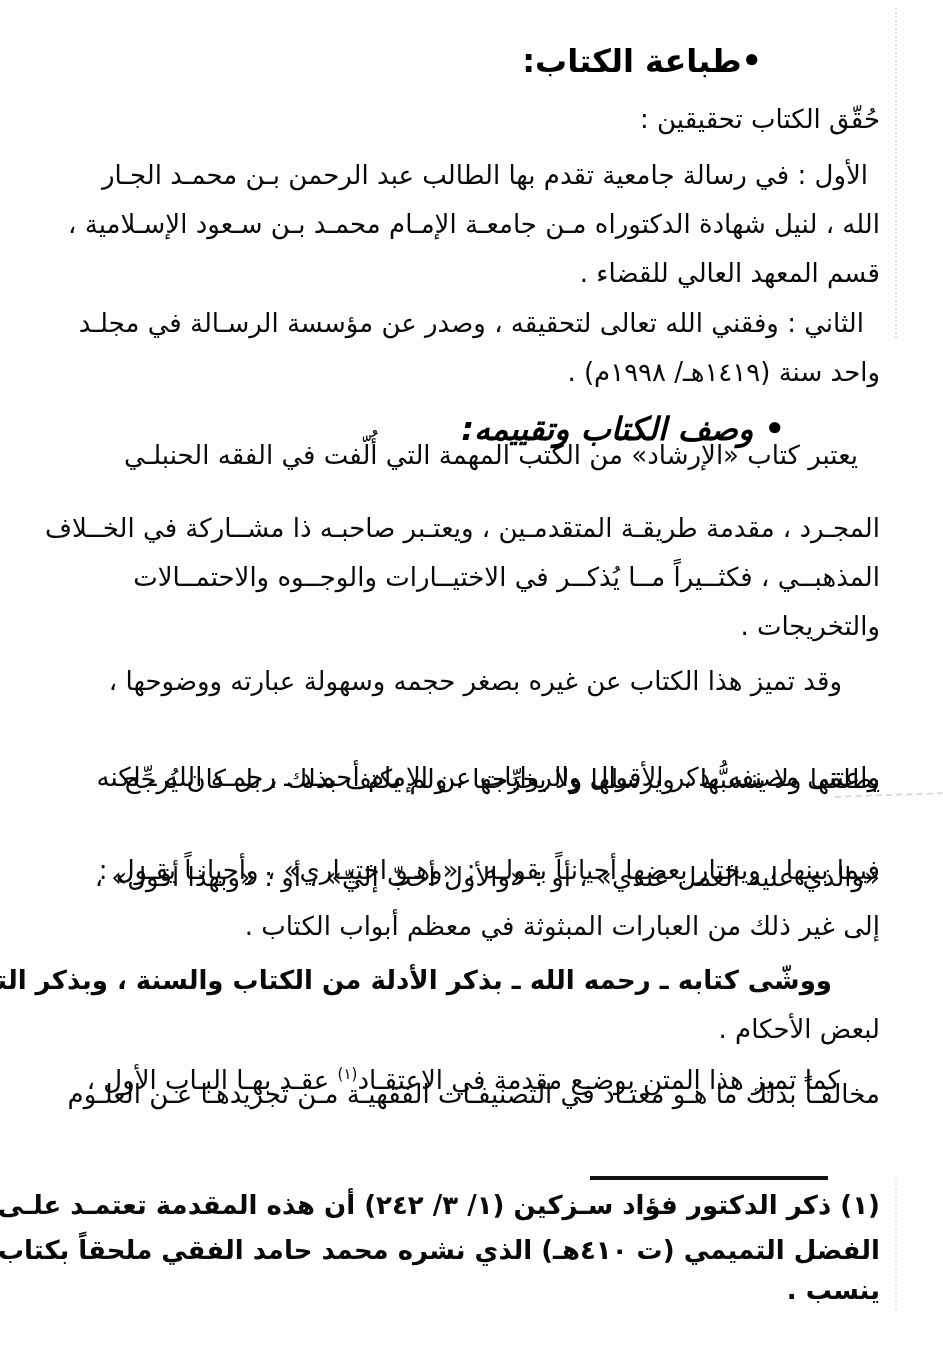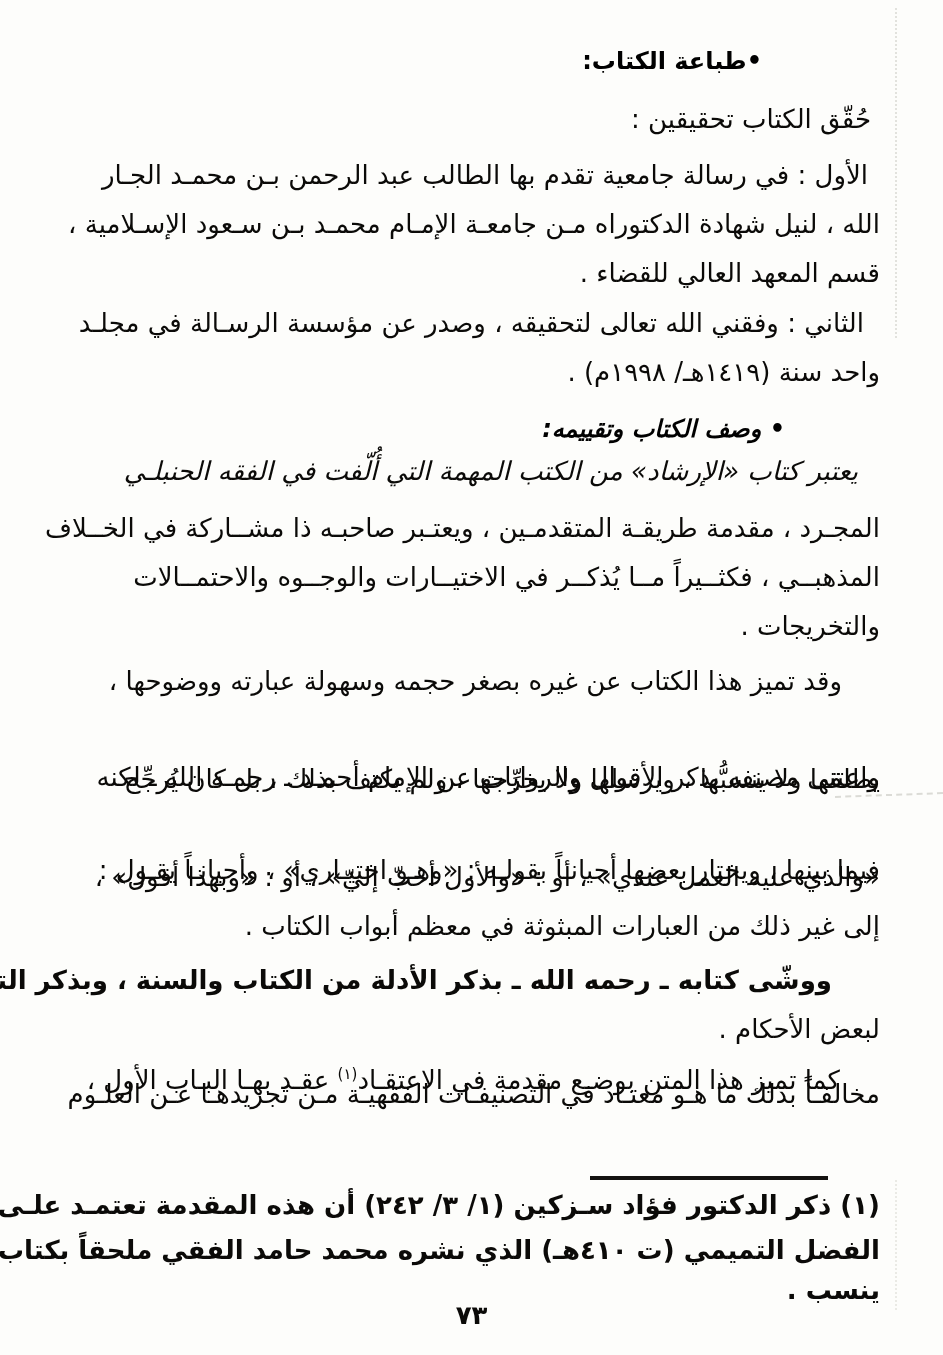--- a/index.html
+++ b/index.html
@@ -17,21 +17,21 @@
     right:63px;
     direction:rtl;
     text-align:right;
     white-space:nowrap;
     font-size:26px;
     line-height:46px;
     color:#0b0a08;
   }
   .line.heading{
     font-weight:bold;
-    font-size:24px;
+    font-size:32px;
     color:#000;
   }
   .line.footnote{
     font-size:26px;
     line-height:42px;
     font-weight:bold;
   }
   .line sup{
     font-size:15px;
     vertical-align:super;
@@ -79,42 +79,41 @@
 </head>
 <body>
 
 <div class="page">
   <div class="artifact-dotted-v"></div>
   <div class="artifact-dotted-v2"></div>
   <div class="artifact-squiggle"></div>
 
   <div id="lines-host">
       <div class="line heading" style="top: 38px; margin-right: 118px;">•طباعة الكتاب:</div>
-      <div class="line body" style="top: 96px; margin-right: 9px;">حُقّق الكتاب تحقيقين :</div>
+      <div class="line body" style="top: 96px; margin-right: 0;">حُقّق الكتاب تحقيقين :</div>
       <div class="line body" style="top: 152px; margin-right: 12px;">الأول : في رسالة جامعية تقدم بها الطالب عبد الرحمن بـن محمـد الجـار</div>
       <div class="line body" style="top: 201px;">الله ، لنيل شهادة الدكتوراه مـن جامعـة الإمـام محمـد بـن سـعود الإسـلامية ،</div>
       <div class="line body" style="top: 250px;">قسم المعهد العالي للقضاء .</div>
       <div class="line body" style="top: 300px; margin-right: 16px;">الثاني : وفقني الله تعالى لتحقيقه ، وصدر عن مؤسسة الرسـالة في مجلـد</div>
       <div class="line body" style="top: 349px;">واحد سنة (١٤١٩هـ/ ١٩٩٨م) .</div>
       <div class="line heading" style="top: 406px; margin-right: 95px; font-style: italic;">• وصف الكتاب وتقييمه:</div>
-      <div class="line body" style="top: 448px; margin-right: 22px; font-style: italic;">يعتبر كتاب «الإرشاد» من الكتب المهمة التي أُلّفت في الفقه الحنبلـي</div>
+      <div class="line body" style="top: 432px; margin-right: 22px;">يعتبر كتاب «الإرشاد» من الكتب المهمة التي أُلّفت في الفقه الحنبلـي</div>
       <div class="line body" style="top: 505px;">المجـرد ، مقدمة طريقـة المتقدمـين ، ويعتـبر صاحبـه ذا مشــاركة في الخــلاف</div>
       <div class="line body" style="top: 554px;">المذهبــي ، فكثــيراً مــا يُذكــر في الاختيــارات والوجــوه والاحتمــالات</div>
       <div class="line body" style="top: 603px;">والتخريجات .</div>
       <div class="line body" style="top: 658px; margin-right: 38px;">وقد تميز هذا الكتاب عن غيره بصغر حجمه وسهولة عبارته ووضوحها ،</div>
       <div class="line body" style="top: 730px; margin-top: 24px;">واعتنى مصنفه بذكر الأقوال والروايات عن الإمام أحمـد ـ رحمـه الله ـ لكنه</div>
       <div class="line body" style="top: 756px;">يطلقها ولا ينسبُّها ، ويرسلها ولا يخرِّجها ، ولم يكتف بذلك ، بل كان يُرجِّح</div>
       <div class="line body" style="top: 847px;">فيما بينها ، ويختار بعضها أحيانـاً بقولـه : «وهـو اختيـاري» ، وأحيانـاً يقـول :</div>
       <div class="line body" style="top: 854px;">«والذي عليه العمل عندي» ، أو : «والأول أحبّ إليّ» ، أو : «وبهذا أقول» ،</div>
       <div class="line body" style="top: 903px;">إلى غير ذلك من العبارات المبثوثة في معظم أبواب الكتاب .</div>
       <div class="line body" style="top: 957px; margin-right: 48px; font-weight: bold;">ووشّى كتابه ـ رحمه الله ـ بذكر الأدلة من الكتاب والسنة ، وبذكر التعليل</div>
       <div class="line body" style="top: 1006px;">لبعض الأحكام .</div>
       <div class="line body" style="top: 1057px; margin-right: 40px;"><span>كما تميز هذا المتن بوضـع مقدمة في الاعتقـاد</span><sup>(١)</sup><span> عقـد بهـا البـاب الأول ،</span></div>
       <div class="line body" style="top: 1071px;">مخالفـاً بذلك ما هـو معتـاد في التصنيفـات الفقهيـة مـن تجريدهـا عـن العلـوم</div>
       <div class="line footnote" style="top: 1184px;">(١) ذكر الدكتور فؤاد سـزكين (١/ ٣/ ٢٤٢) أن هذه المقدمة تعتمـد علـى «كتـاب الاعتقـاد» لأبـي</div>
       <div class="line footnote" style="top: 1229px;">الفضل التميمي (ت ٤١٠هـ) الذي نشره محمد حامد الفقي ملحقاً بكتاب «الطبقـات» لابن أبـي</div>
       <div class="line footnote" style="top: 1269px;">ينسب .</div>
     </div>
 
   <div class="footnote-rule"></div>
 
-  <div class="page-number">٧٣</div>
 </div>
 
 </body></html>

